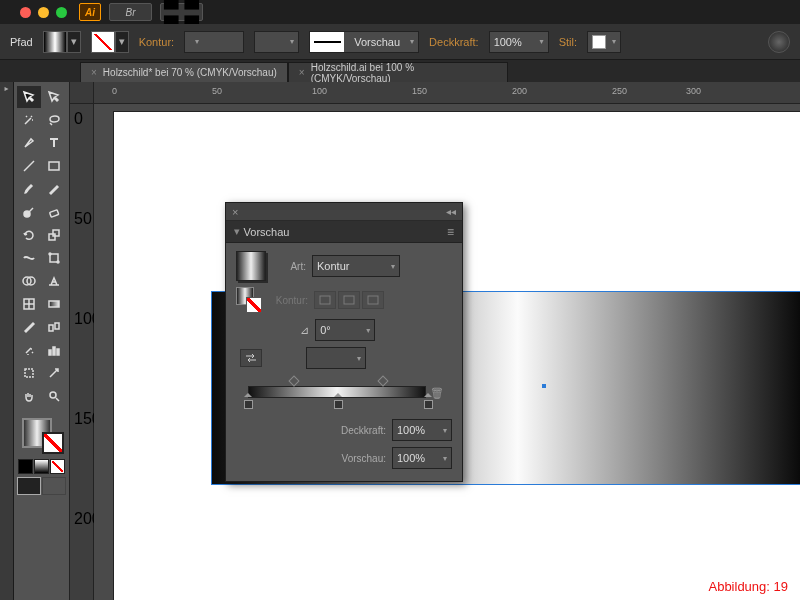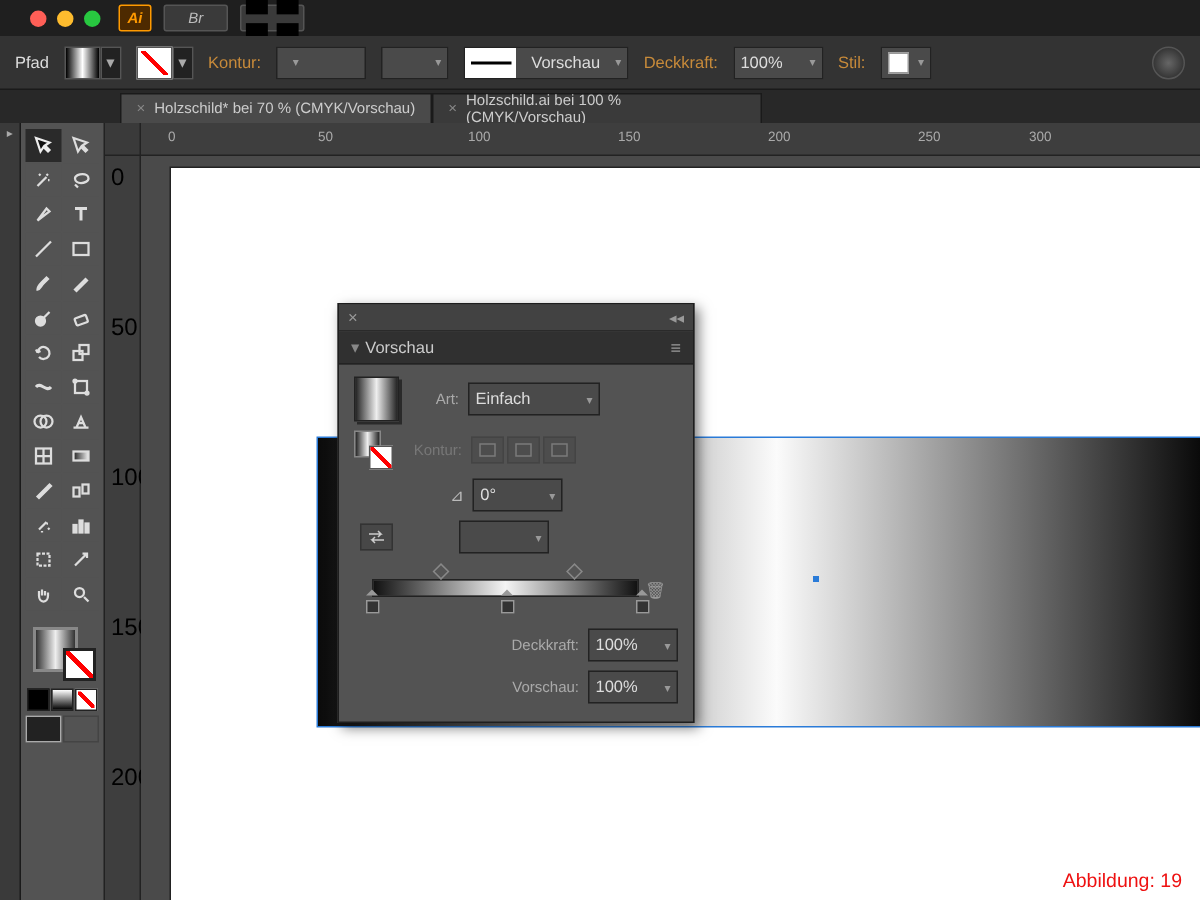--- a/index.html
+++ b/index.html
@@ -413,21 +413,21 @@
         <div class="p-title">
           <span style="color:#888;margin-right:4px">▾</span>
           <span>Vorschau</span>
           <span class="menu">≡</span>
         </div>
         <div class="p-body">
           <div class="p-row">
             <div class="grad-thumb"></div>
             <span class="lbl" style="width:34px">Art:</span>
             <div class="dd dd-w88">
-              <span>Einfach</span>
+              <span>Kontur</span>
               <span class="arr" style="margin-left:auto">▾</span>
             </div>
           </div>
           <div class="p-row">
             <div class="fillstroke-mini">
                 <div class="f"></div>
                 <div class="s"></div>
               </div>
             <span class="lbl lbl-disabled" style="width:40px">Kontur:</span>
             <div class="btn-grp">

